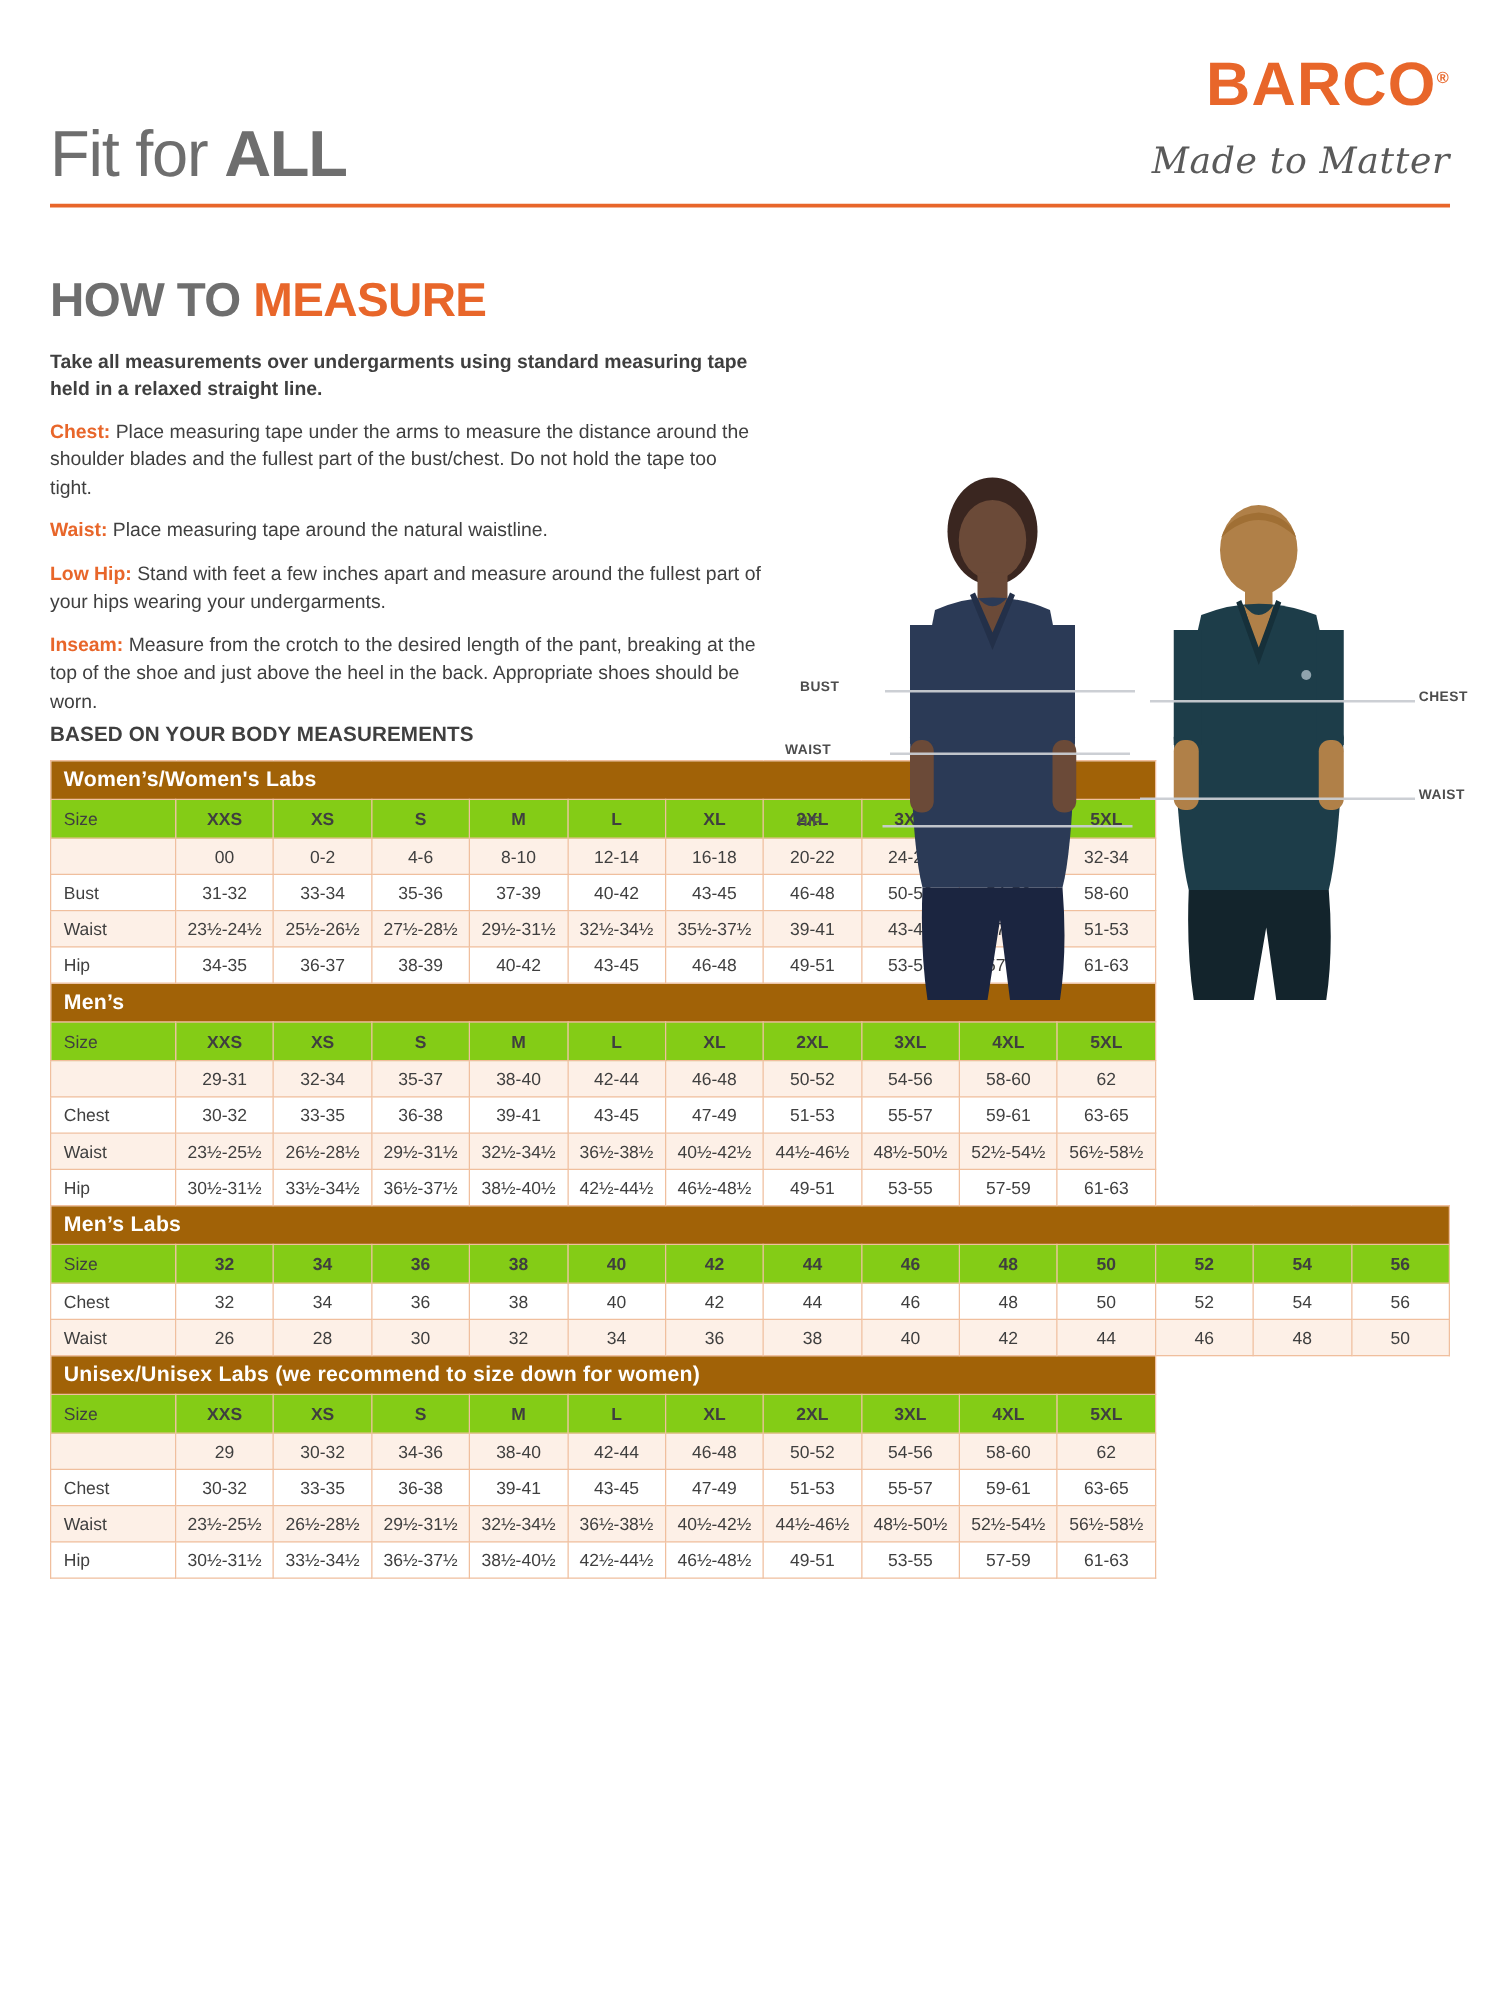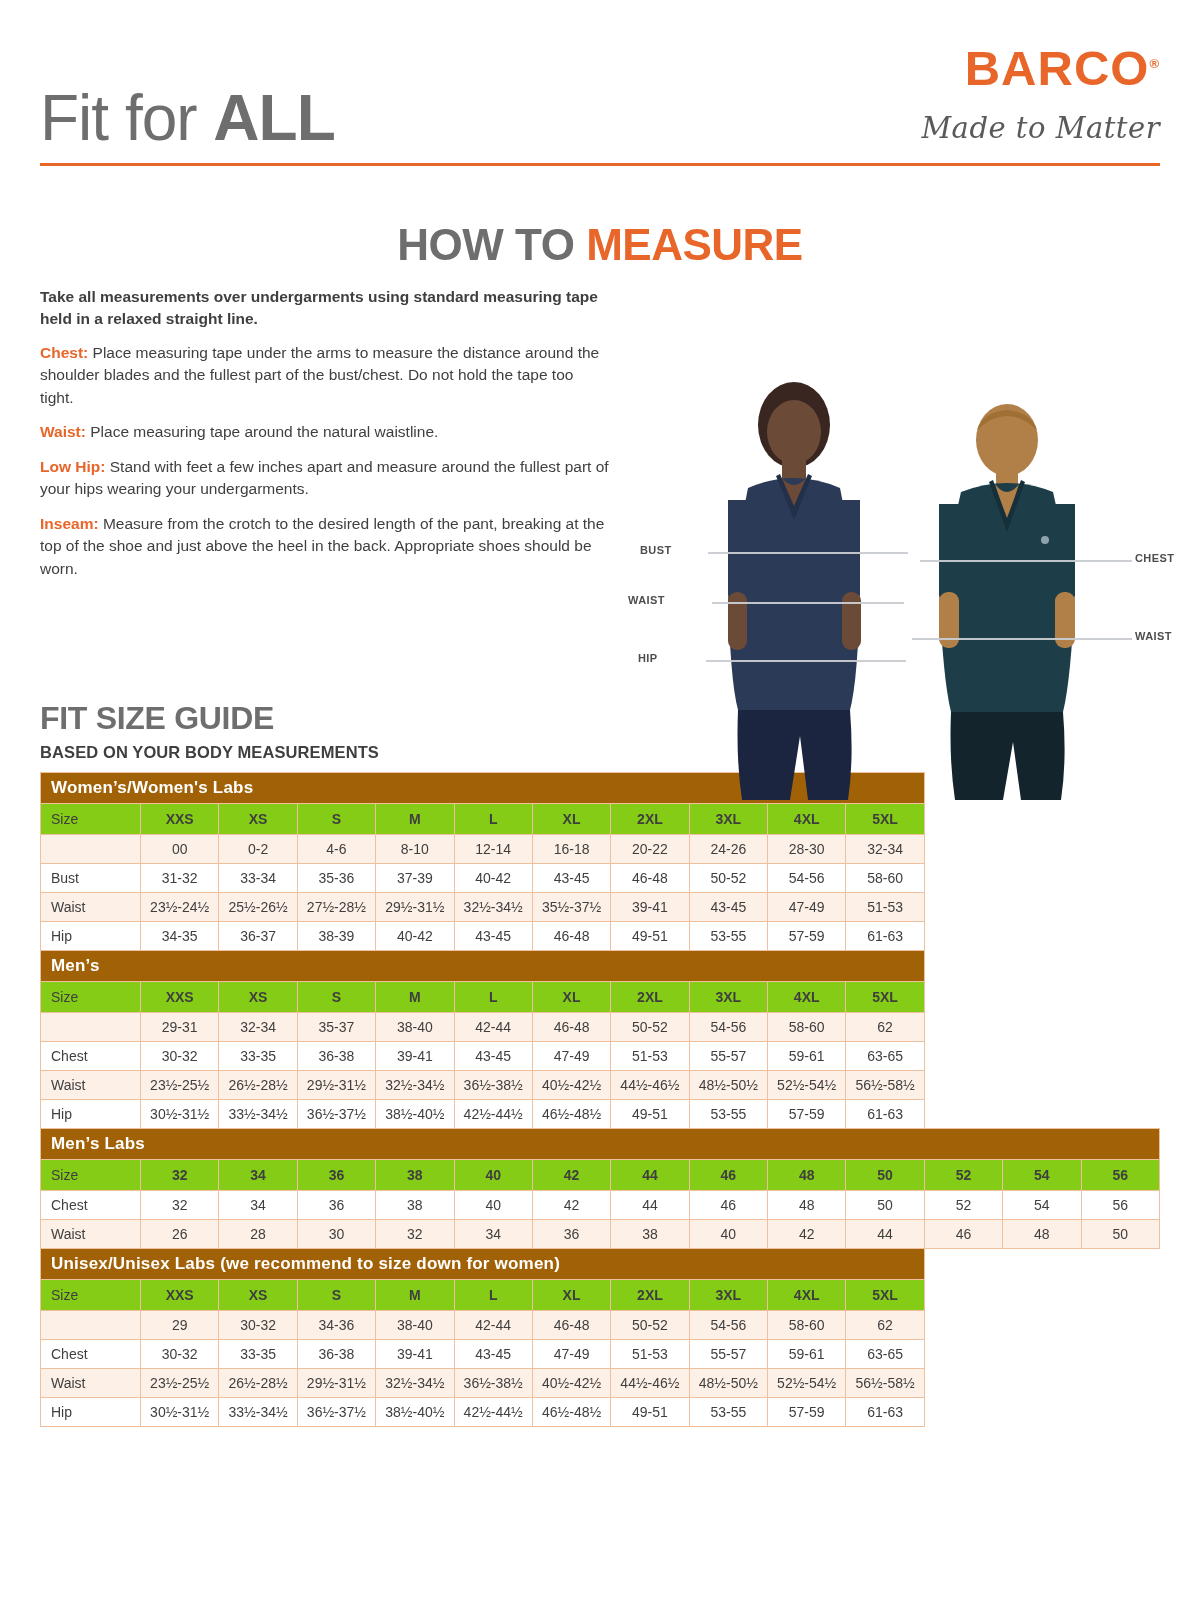--- a/index.html
+++ b/index.html
@@ -11,21 +11,21 @@
     font-family: "Liberation Sans", sans-serif;
     color: #4d4d4d;
     position: relative;
     overflow: hidden;
   }
   .page { position: relative; width: 1200px; height: 1600px; padding: 0 40px; }
 
   
   .header { display: flex; align-items: flex-end; justify-content: space-between; padding-top: 44px; }
   .title-main {
-    font-size: 64px;
+    font-size: 52px;
     line-height: 0.95;
     color: #6e6e6e;
     font-weight: 400;
     letter-spacing: -1px;
     white-space: nowrap;
   }
   .title-main .bold { font-weight: 700; color: #6e6e6e; }
   .brand { text-align: right; padding-bottom: 4px; }
   .brand-name {
     font-size: 49px;
@@ -43,26 +43,25 @@
     font-style: italic;
     font-size: 29px;
     color: #5a5a5a;
     margin-top: 18px;
     letter-spacing: 0.5px;
   }
   .rule { height: 3px; background: #e8662a; margin-top: 14px; }
 
   
   .section-title {
-    font-size: 44px;
+    font-size: 38px;
     font-weight: 700;
     color: #6e6e6e;
     margin-top: 54px;
     letter-spacing: -0.5px;
-    text-align: center;
   }
   .section-title .accent { color: #e8662a; }
 
   .intro {
     width: 560px;
     margin-top: 16px;
     font-size: 15.5px;
     font-weight: 700;
     color: #3f3f3f;
     line-height: 1.42;
@@ -223,21 +222,20 @@
     <div class="msr-line" style="left:260px; top:190px; width:212px;"></div>
     <div class="msr-line" style="left:252px; top:268px; width:220px;"></div>
 
     <div class="msr-label" style="left:-20px; top:174px;">BUST</div>
     <div class="msr-label" style="left:-32px; top:224px;">WAIST</div>
     <div class="msr-label" style="left:-22px; top:282px;">HIP</div>
     <div class="msr-label" style="left:475px; top:182px;">CHEST</div>
     <div class="msr-label" style="left:475px; top:260px;">WAIST</div>
   </div>
 
-  <div class="guide-title" style="margin-top:120px;">FIT SIZE GUIDE</div>
   <div class="guide-sub">BASED ON YOUR BODY MEASUREMENTS</div>
 
   <table class="sz">
     <colgroup id="cg">
         <col style="width: 100px;">
         <col>
         <col>
         <col>
         <col>
         <col>

